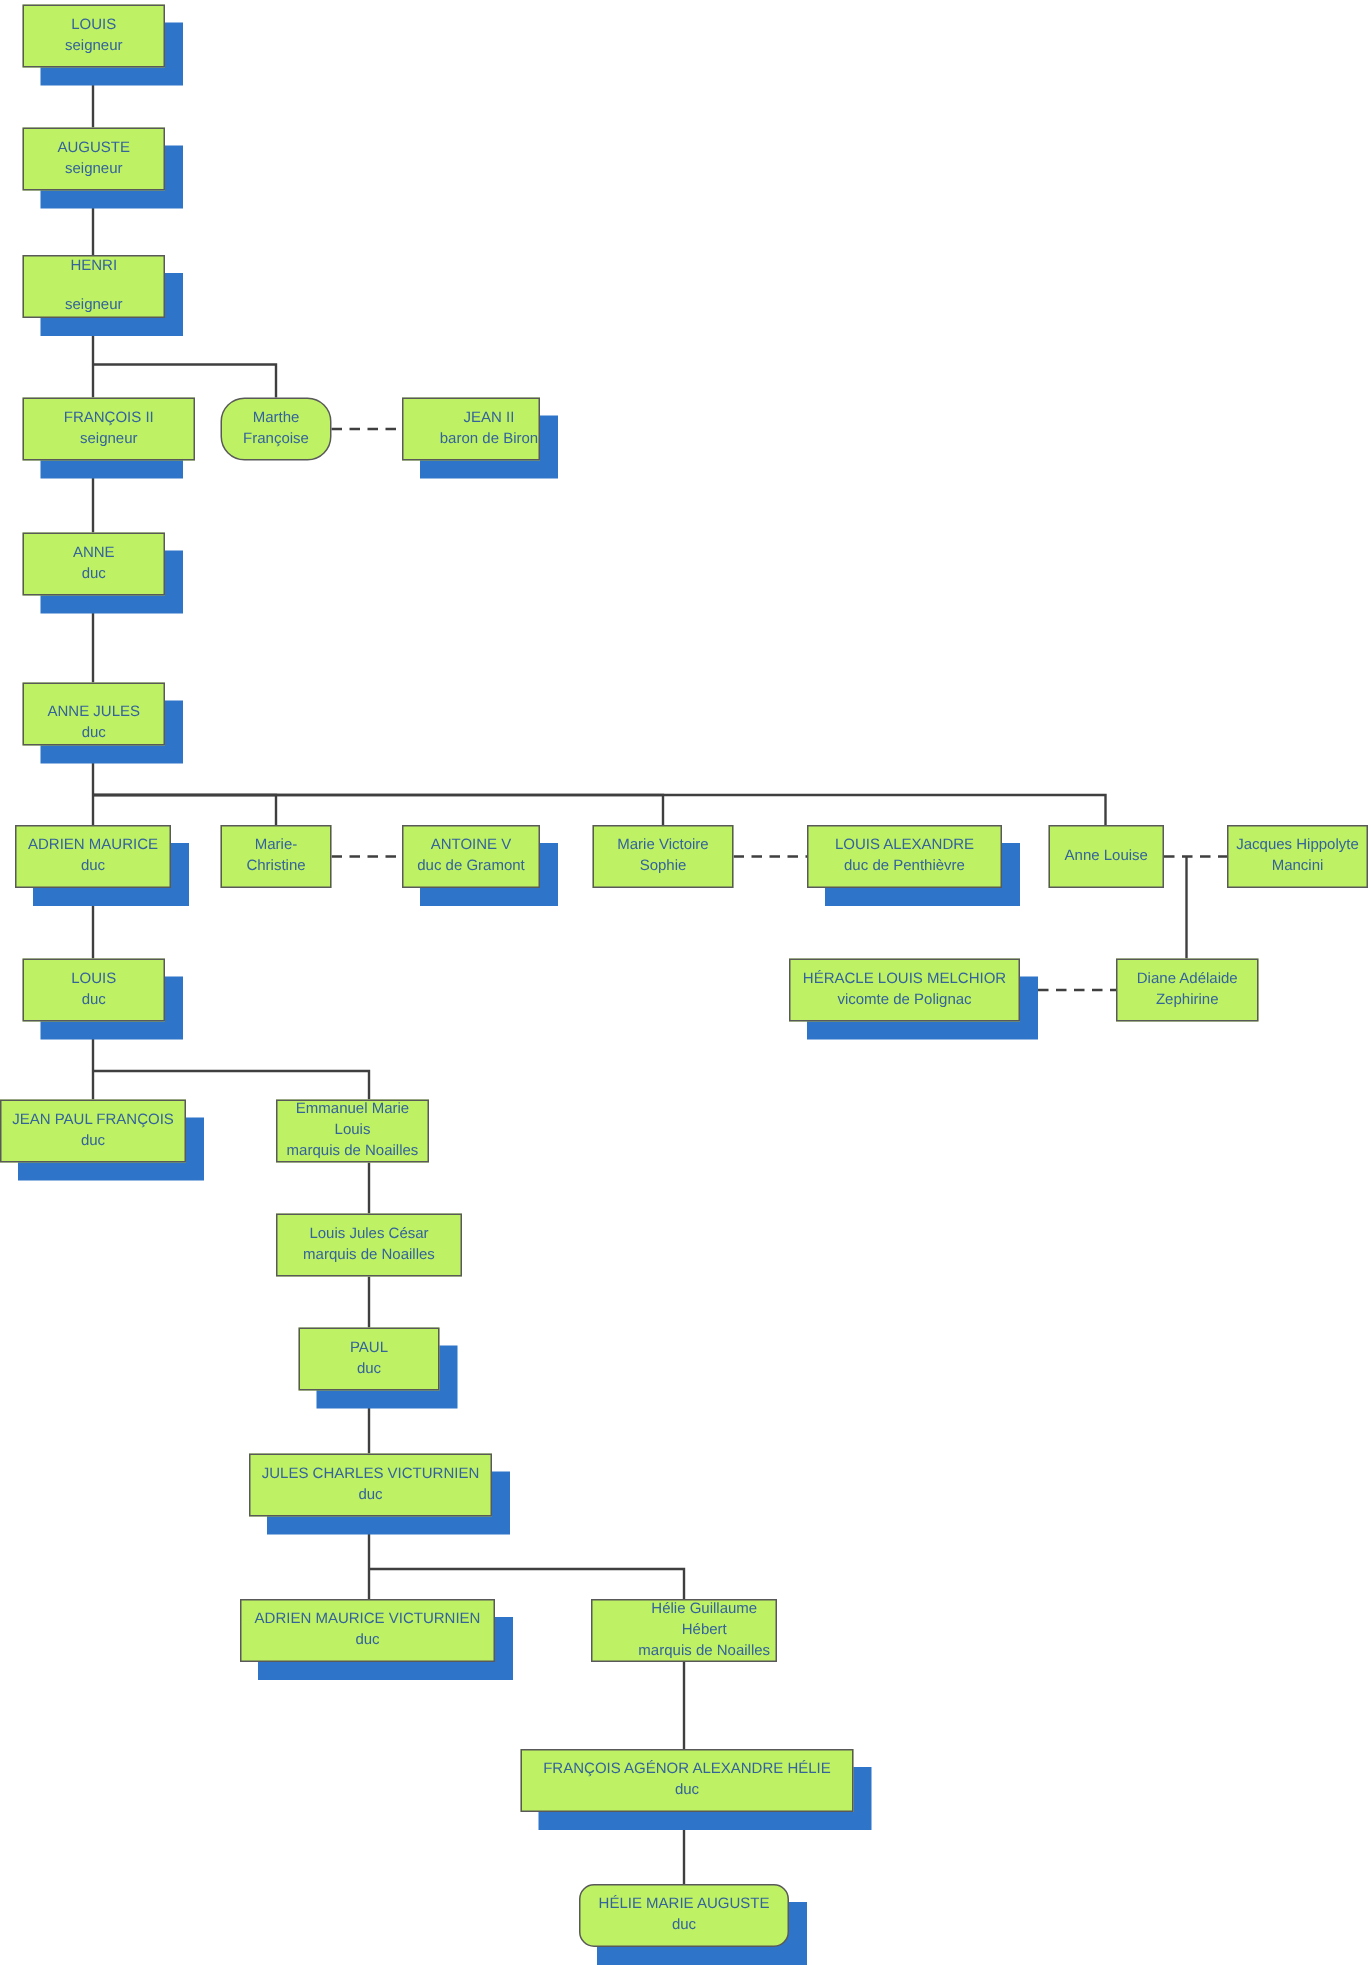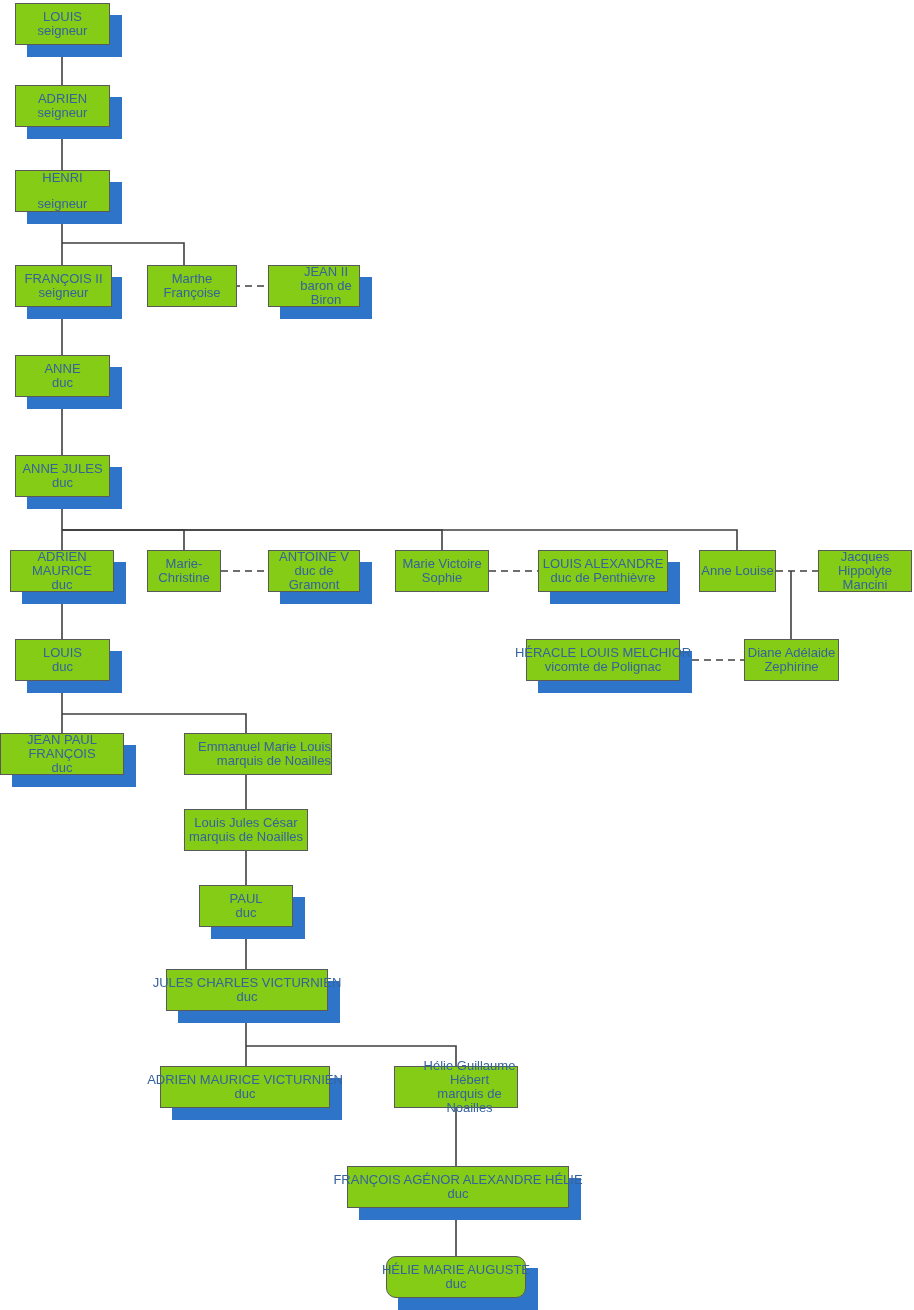--- a/index.html
+++ b/index.html
@@ -21,29 +21,29 @@
     position: absolute;
     left: 0;
     top: 0;
     width: 914px;
     height: 1310px;
     pointer-events: none;
   }
   .node {
     position: absolute;
     box-sizing: border-box;
-    background: #84cc16;
+    background: #bef264;
     border: 1.5px solid #595959;
     color: #35639c;
     display: flex;
     flex-direction: column;
     align-items: center;
     justify-content: center;
     text-align: center;
-    font-size: 13px;
+    font-size: 10px;
     line-height: 14px;
     z-index: 3;
     white-space: nowrap;
   }
   .node .nm {
     display: block;
   }
   .node .tt {
     display: block;
   }
@@ -88,49 +88,49 @@
       <path d="M776,571 L818,571" fill="none" stroke="#3f3f3f" stroke-width="1.6" stroke-dasharray="7 5"></path>
       <path d="M680,660 L744,660" fill="none" stroke="#3f3f3f" stroke-width="1.6" stroke-dasharray="7 5"></path>
     </svg>
 <div class="shadow" style="left: 27px; top: 15px; width: 95px; height: 42px;"></div>
     <div class="node wrap" style="left: 15px; top: 3px; width: 95px; height: 42px;">
       <span class="nm">LOUIS</span>
       <span class="tt">seigneur</span>
     </div>
     <div class="shadow" style="left: 27px; top: 97px; width: 95px; height: 42px;"></div>
     <div class="node wrap" style="left: 15px; top: 85px; width: 95px; height: 42px;">
-      <span class="nm">ADRIEN</span>
+      <span class="nm">AUGUSTE</span>
       <span class="tt">seigneur</span>
     </div>
     <div class="shadow" style="left: 27px; top: 182px; width: 95px; height: 42px;"></div>
     <div class="node wrap" style="left: 15px; top: 170px; width: 95px; height: 42px; justify-content: space-between;">
       <span class="nm">HENRI</span>
       <span class="tt">seigneur</span>
     </div>
     <div class="shadow" style="left: 27px; top: 277px; width: 95px; height: 42px;"></div>
-    <div class="node wrap" style="left: 15px; top: 265px; width: 97px; height: 42px;">
+    <div class="node wrap" style="left: 15px; top: 265px; width: 115px; height: 42px;">
       <span class="nm">FRANÇOIS II</span>
       <span class="tt">seigneur</span>
     </div>
-    <div class="node wrap" style="left: 147px; top: 265px; width: 90px; height: 42px;">
+    <div class="node wrap" style="left: 147px; top: 265px; width: 74px; height: 42px; border-radius: 16px;">
       <span class="nm">Marthe</span>
       <span class="tt">Françoise</span>
     </div>
     <div class="shadow" style="left: 280px; top: 277px; width: 92px; height: 42px;"></div>
     <div class="node wrap" style="left: 268px; top: 265px; width: 92px; height: 42px; padding-left: 24px;">
       <span class="nm">JEAN II</span>
       <span class="tt">baron de Biron</span>
     </div>
     <div class="shadow" style="left: 27px; top: 367px; width: 95px; height: 42px;"></div>
     <div class="node wrap" style="left: 15px; top: 355px; width: 95px; height: 42px;">
       <span class="nm">ANNE</span>
       <span class="tt">duc</span>
     </div>
     <div class="shadow" style="left: 27px; top: 467px; width: 95px; height: 42px;"></div>
-    <div class="node wrap" style="left: 15px; top: 455px; width: 95px; height: 42px;">
+    <div class="node wrap" style="left: 15px; top: 455px; width: 95px; height: 42px; justify-content: flex-end;">
       <span class="nm">ANNE JULES</span>
       <span class="tt">duc</span>
     </div>
     <div class="shadow" style="left: 22px; top: 562px; width: 104px; height: 42px;"></div>
     <div class="node wrap" style="left: 10px; top: 550px; width: 104px; height: 42px;">
       <span class="nm">ADRIEN MAURICE</span>
       <span class="tt">duc</span>
     </div>
     <div class="node wrap" style="left: 147px; top: 550px; width: 74px; height: 42px;">
       <span class="nm">Marie-</span>
@@ -169,21 +169,21 @@
     </div>
     <div class="node wrap" style="left: 744px; top: 639px; width: 95px; height: 42px;">
       <span class="nm">Diane Adélaide</span>
       <span class="tt">Zephirine</span>
     </div>
     <div class="shadow" style="left: 12px; top: 745px; width: 124px; height: 42px;"></div>
     <div class="node wrap" style="left: 0px; top: 733px; width: 124px; height: 42px;">
       <span class="nm">JEAN PAUL FRANÇOIS</span>
       <span class="tt">duc</span>
     </div>
-    <div class="node wrap" style="left: 184px; top: 733px; width: 148px; height: 42px; align-items: flex-end;">
+    <div class="node wrap" style="left: 184px; top: 733px; width: 102px; height: 42px;">
       <span class="nm">Emmanuel Marie Louis</span>
       <span class="tt">marquis de Noailles</span>
     </div>
     <div class="node wrap" style="left: 184px; top: 809px; width: 124px; height: 42px;">
       <span class="nm">Louis Jules César</span>
       <span class="tt">marquis de Noailles</span>
     </div>
     <div class="shadow" style="left: 211px; top: 897px; width: 94px; height: 42px;"></div>
     <div class="node wrap" style="left: 199px; top: 885px; width: 94px; height: 42px;">
       <span class="nm">PAUL</span>

